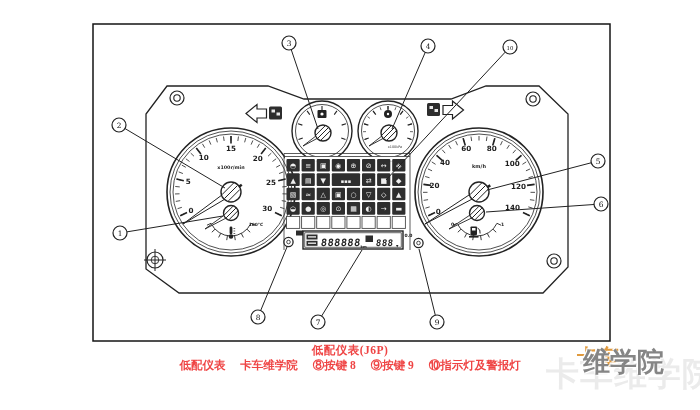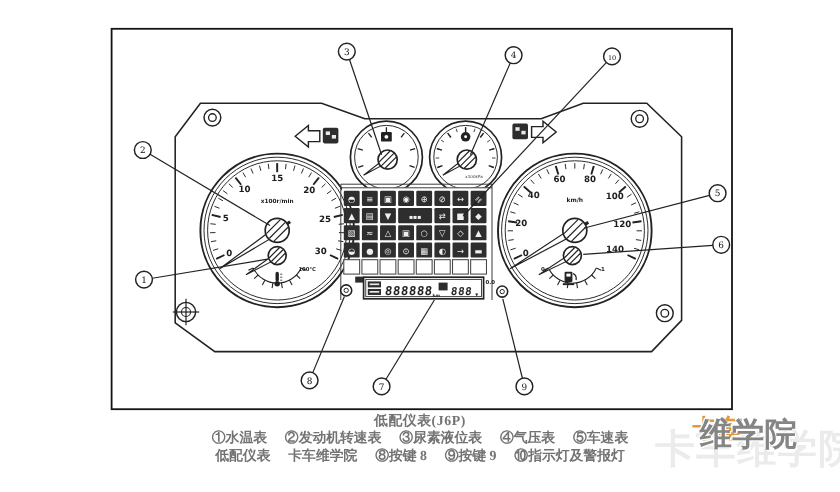--- a/index.html
+++ b/index.html
@@ -1,20 +1,20 @@
 <!DOCTYPE html>
 <html><head>
 <meta charset="utf-8">
 <style>
   html,body{margin:0;padding:0;background:#fff;}
   .stage{position:relative;width:700px;height:410px;background:#fff;overflow:hidden;
          font-family:"DejaVu Sans",sans-serif;}
   svg{position:absolute;left:0;top:0;z-index:1;font-family:"DejaVu Sans",sans-serif;}
   .caption{position:absolute;left:0;top:343px;width:700px;text-align:center;z-index:2;
-           font-family:"Liberation Serif","DejaVu Serif",serif;color:#737373;}
+           font-family:"Liberation Serif","DejaVu Serif",serif;color:#ef4444;}
   .caption .title{font-size:11.5px;font-weight:bold;letter-spacing:.5px;}
   .caption .legend-line{font-size:11.5px;font-weight:bold;line-height:14.5px;}
   .caption .legend-line span{margin:0 6px;}
   .wm-ghost{position:absolute;left:546px;top:352px;z-index:2;font-size:33px;font-weight:bold;
             color:#dedede;opacity:.6;letter-spacing:1px;white-space:nowrap;
             font-family:"Liberation Serif",serif;}
   .wm-accent{position:absolute;left:577px;top:343px;z-index:3;font-size:21px;font-weight:bold;
              color:#e09a3e;font-family:"Liberation Serif",serif;text-align:right;}
   .wm-main{position:absolute;left:583px;top:344px;z-index:3;font-size:27px;font-weight:bold;
            color:#858585;text-shadow:1px 1px 0 #fff,-1px -1px 0 #fff;white-space:nowrap;
@@ -436,27 +436,20 @@
         <text x="437" y="324.6" text-anchor="middle" font-size="7.4" fill="#111" font-family="&quot;DejaVu Serif&quot;,serif">9</text>
         <line x1="505.22651610504573" y1="52.11994643571709" x2="386" y2="180" stroke="#222" stroke-width="1"></line>
         <circle cx="510" cy="47" r="7" fill="#fff" stroke="#222" stroke-width="1.2"></circle>
         <text x="510" y="49.6" text-anchor="middle" font-size="5.4" fill="#111" font-family="&quot;DejaVu Serif&quot;,serif">10</text>
       </g>
 </svg>
 
 <div class="caption">
   <div class="title">低配仪表(J6P)</div>
   <div class="legend-line">
-    <span>①水温表</span>
-    <span>②发动机转速表</span>
-    <span>③尿素液位表</span>
-    <span>④气压表</span>
-    <span>⑤车速表</span>
-  </div>
-  <div class="legend-line">
     <span>低配仪表</span>
     <span>卡车维学院</span>
     <span>⑧按键 8</span>
     <span>⑨按键 9</span>
     <span>⑩指示灯及警报灯</span>
   </div>
 </div>
 
 <div class="wm-ghost">卡车维学院</div>
 <div class="wm-accent">卡车</div>

